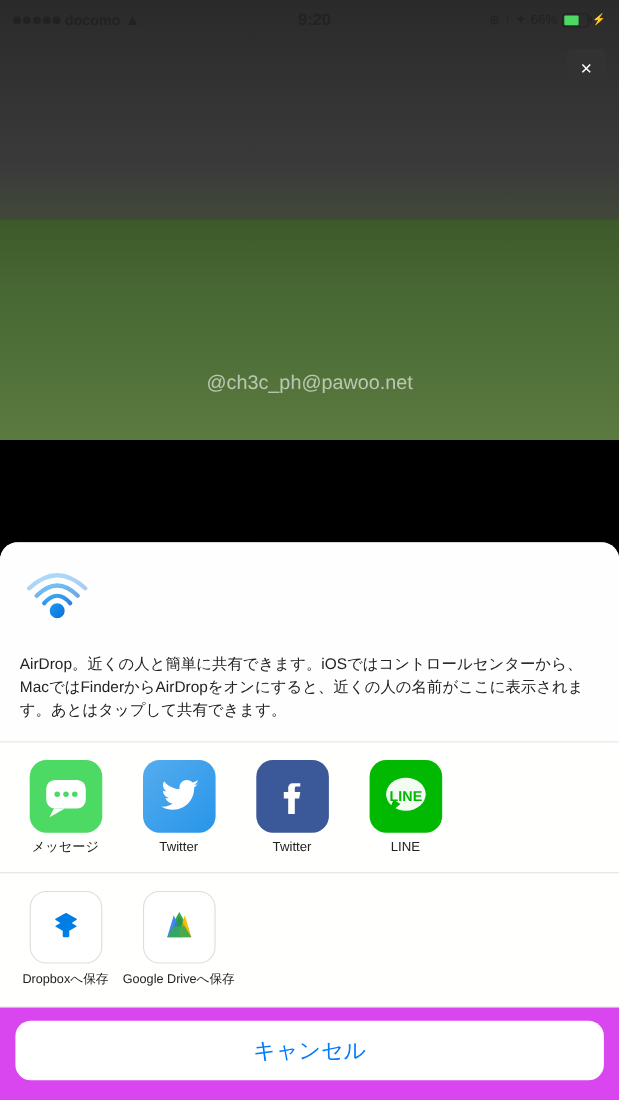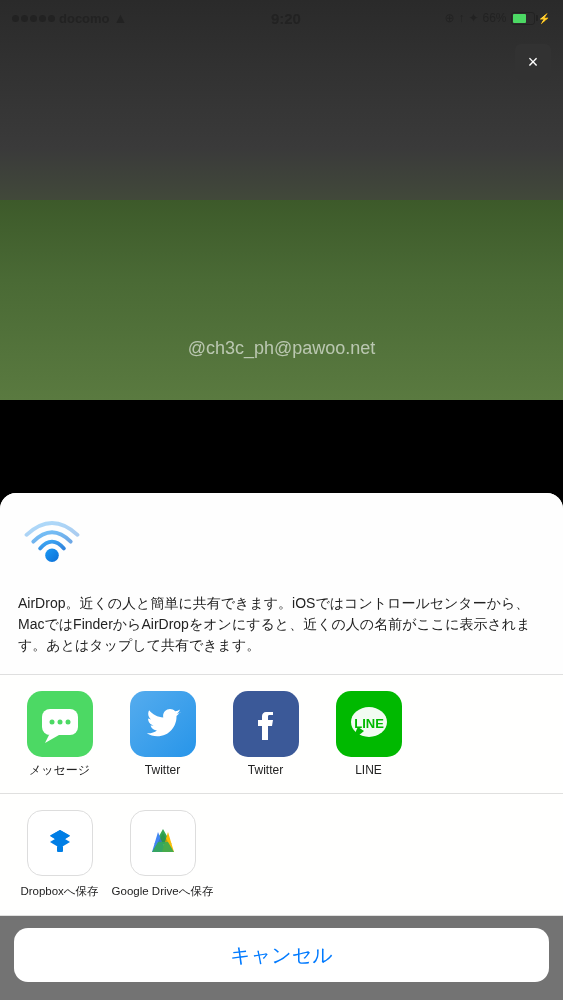--- a/index.html
+++ b/index.html
@@ -184,21 +184,21 @@
     .action-icon svg { width: 38px; height: 38px; }
     .action-label {
       font-size: 11.5px;
       color: #222;
       text-align: center;
       line-height: 1.3;
     }
 
     
     .cancel-section {
-      background: #737373;
+      background: #d946ef;
       padding: 12px 14px 18px;
     }
     .cancel-btn {
       width: 100%;
       height: 54px;
       background: #fff;
       border: none;
       border-radius: 14px;
       font-size: 20px;
       color: #007aff;

